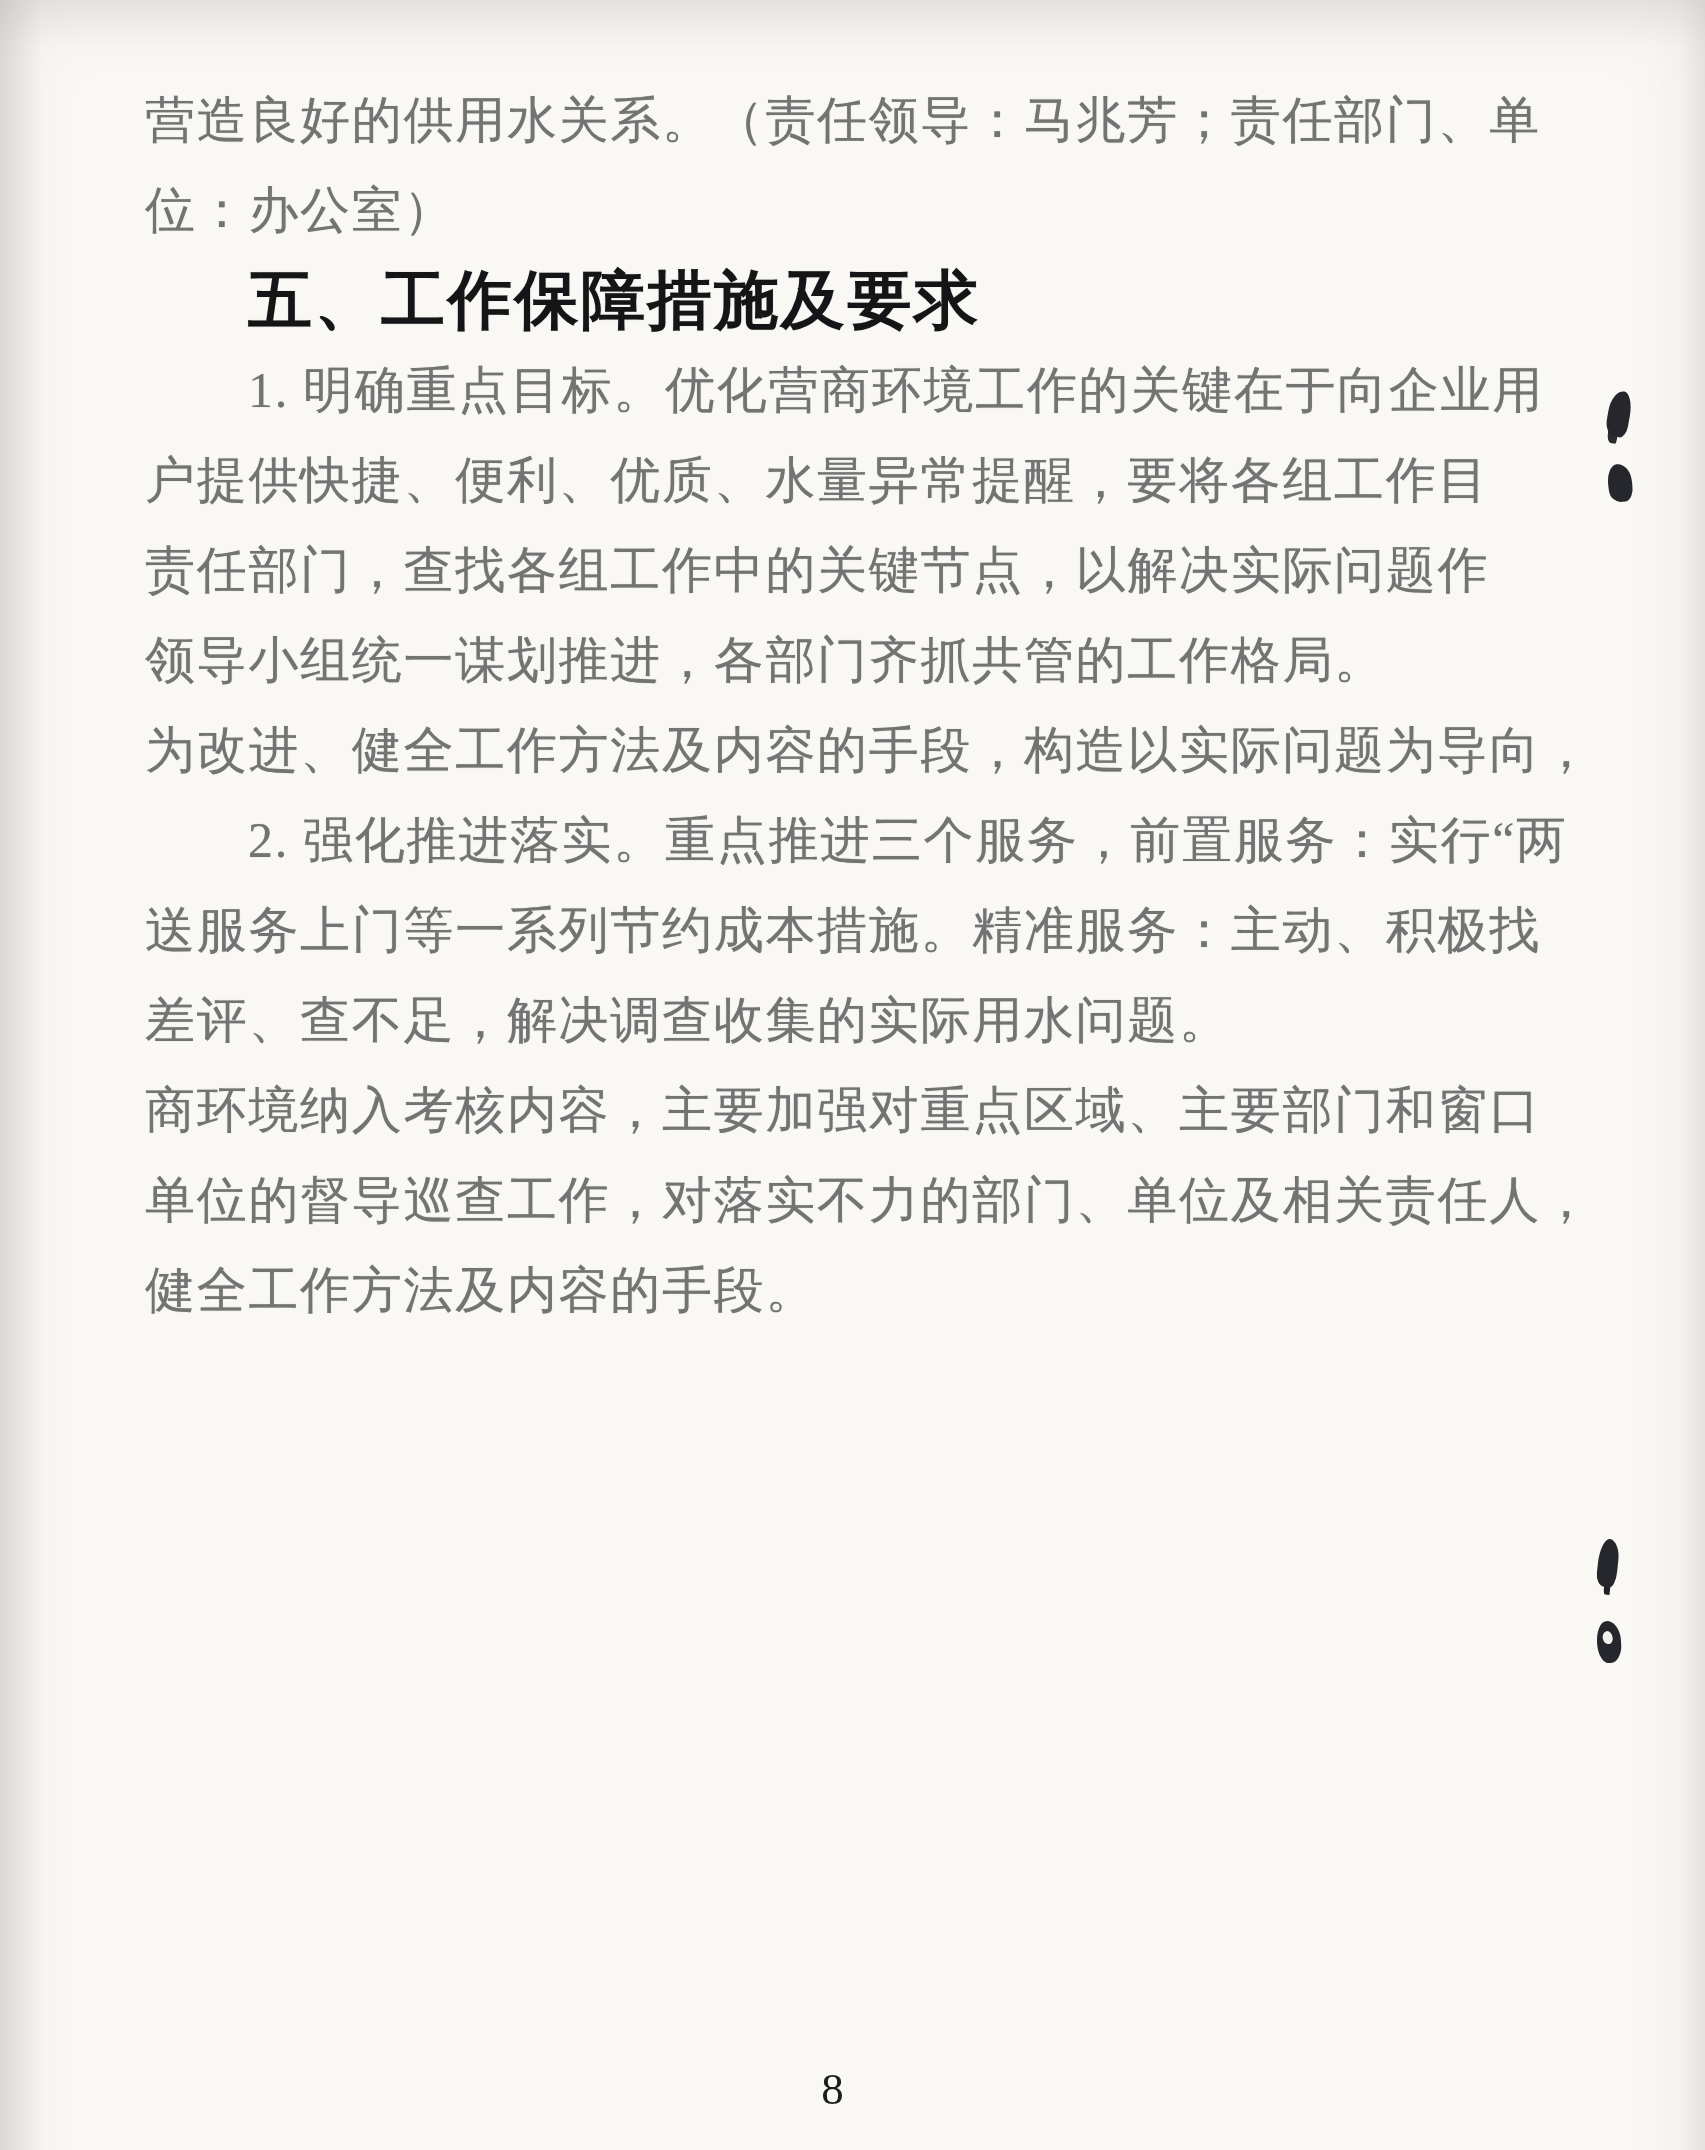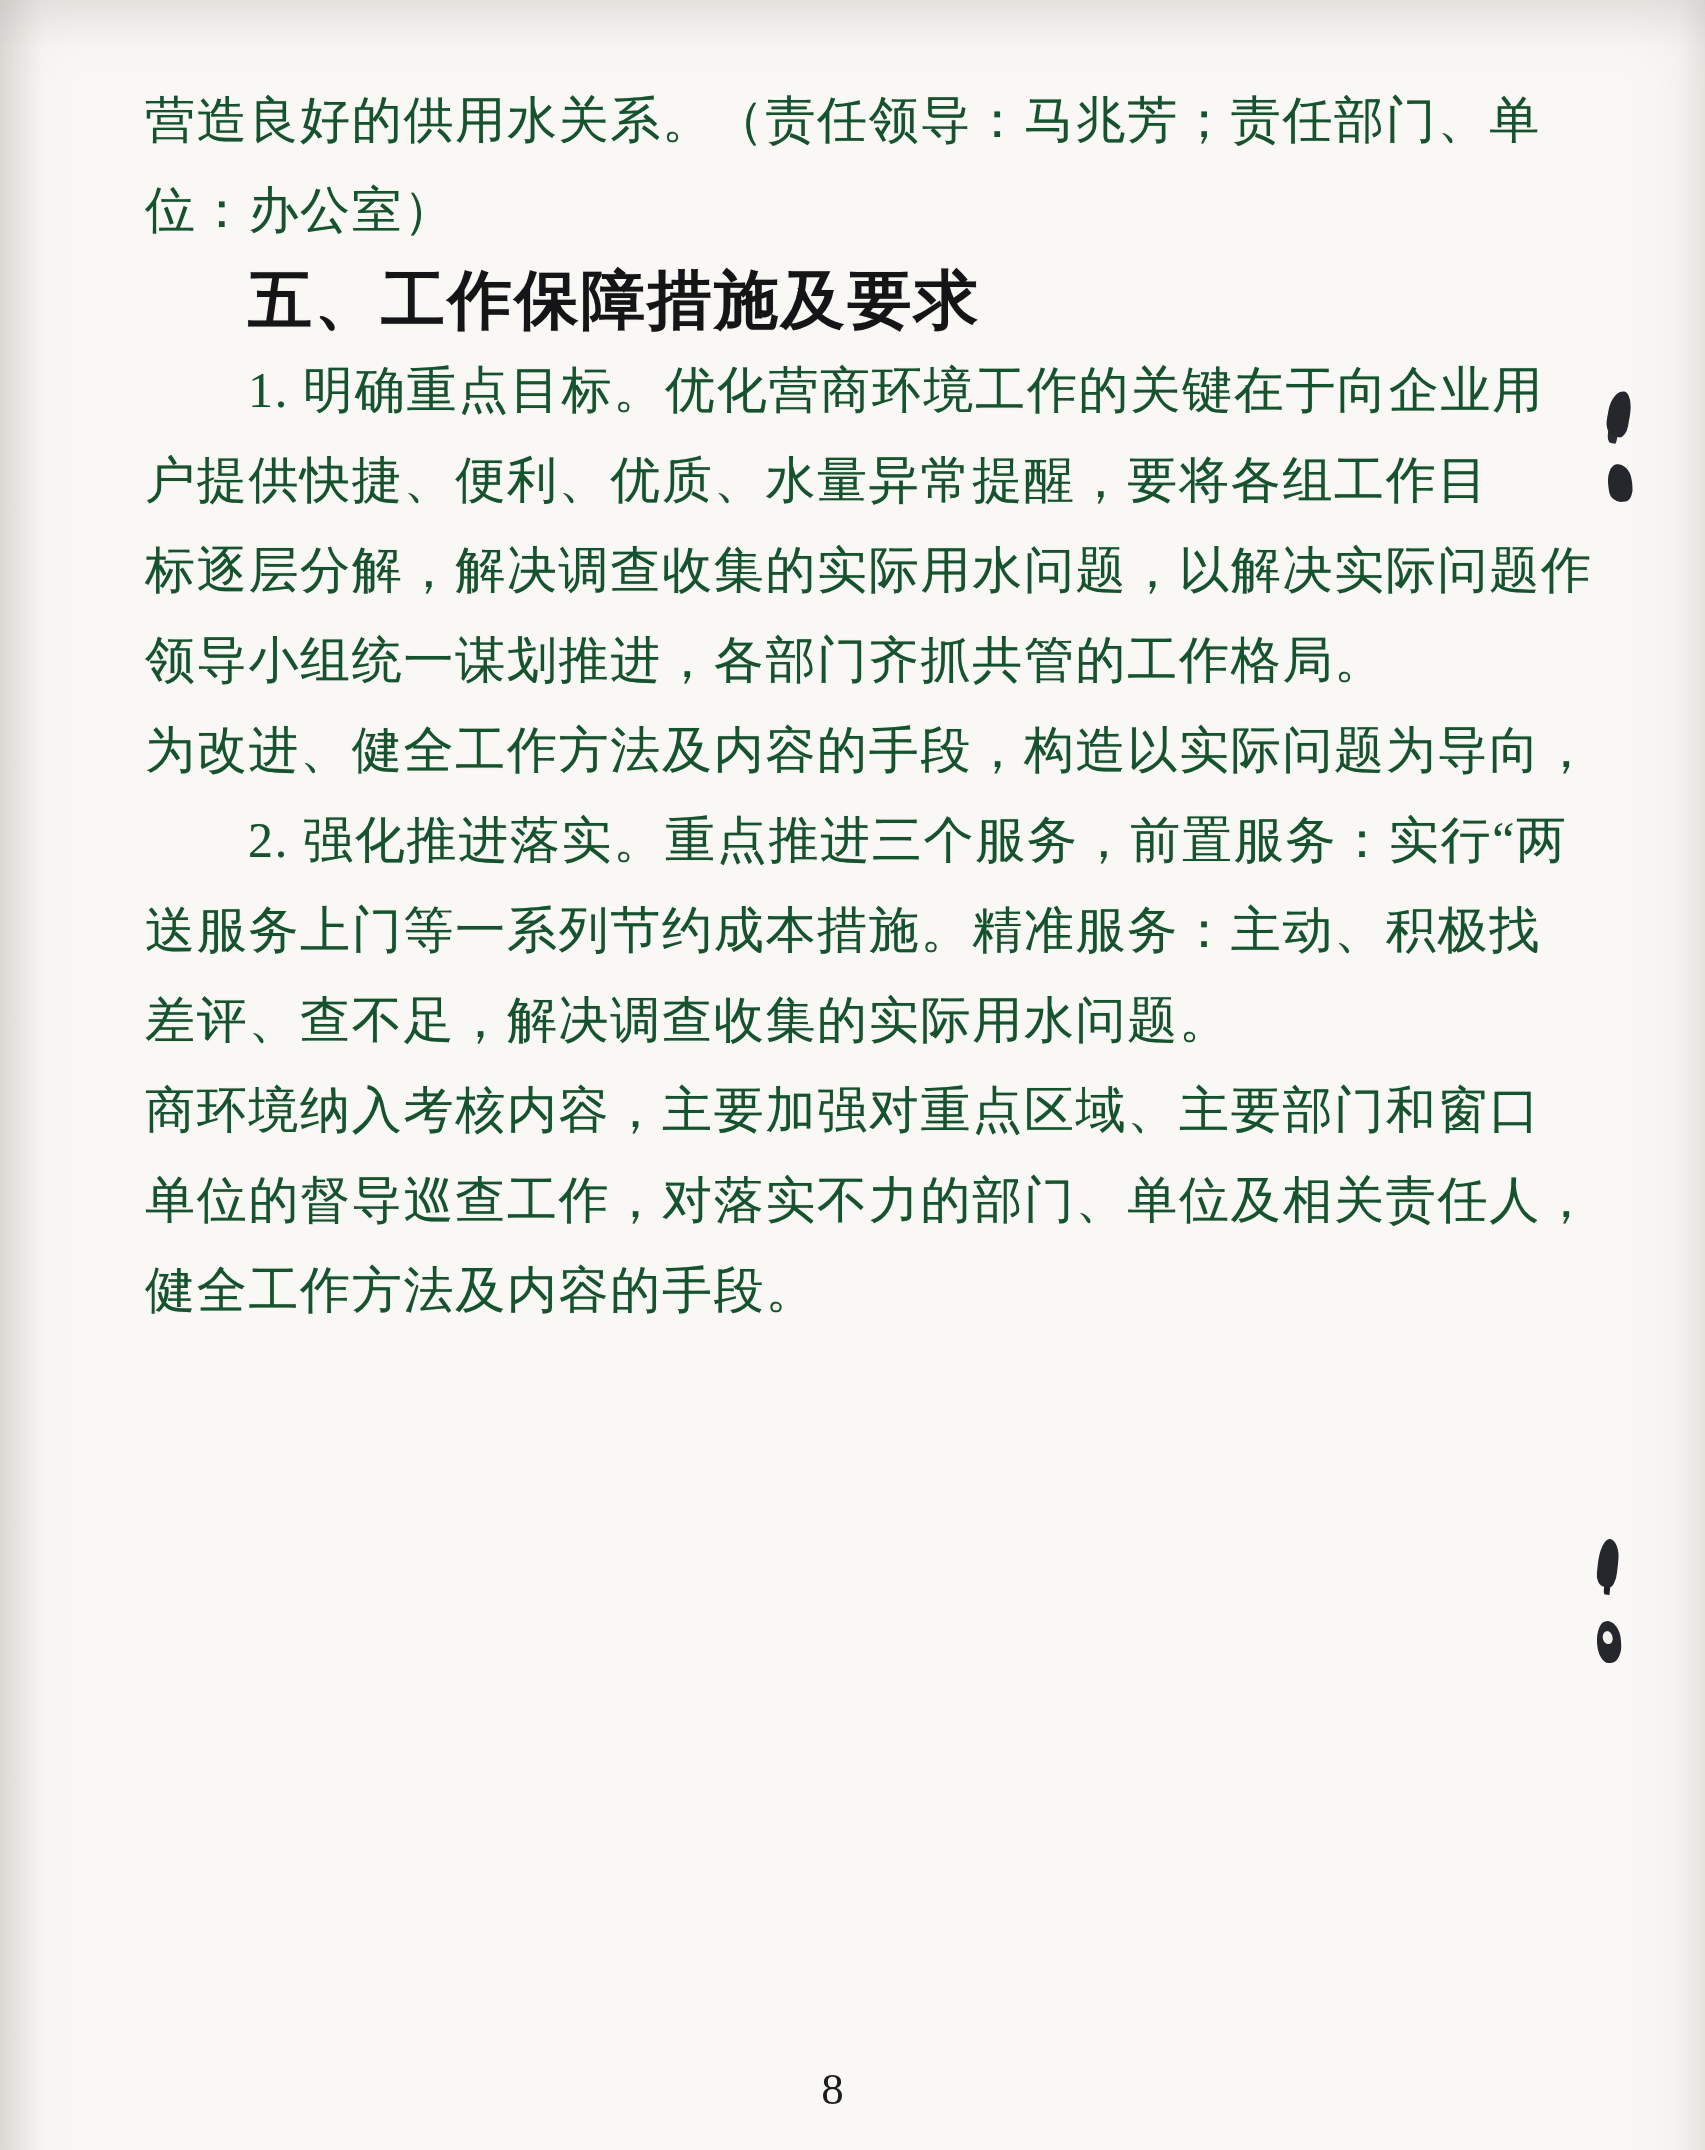--- a/index.html
+++ b/index.html
@@ -32,21 +32,21 @@
     position: absolute;
     left: 145px;
     top: 75px;
     width: 1407px;
   }
   .line {
     height: 90px;
     line-height: 90px;
     font-size: 50px;
     letter-spacing: 1.7px;
-    color: #14532d;
+    color: #737373;
     white-space: nowrap;
     text-shadow: 0 0 0.9px rgba(30,30,30,0.35);
   }
   .line.indent {
     padding-left: 103px;
   }
   .line.heading {
     font-family: "Liberation Sans", "DejaVu Sans", sans-serif;
     font-weight: 700;
     font-size: 64px;
@@ -102,21 +102,21 @@
 <body>
 
 <div class="page">
 
   <div class="textblock" id="textblock">
       <div class="line">营造良好的供用水关系。（责任领导：马兆芳；责任部门、单</div>
       <div class="line">位：办公室）</div>
       <div class="line heading indent">五、工作保障措施及要求</div>
       <div class="line indent">1. 明确重点目标。优化营商环境工作的关键在于向企业用</div>
       <div class="line">户提供快捷、便利、优质、水量异常提醒，要将各组工作目</div>
-      <div class="line">标逐层分解，解决调查收集的实际用水问题，以解决实际问题作</div>
+      <div class="line">责任部门，查找各组工作中的关键节点，以解决实际问题作</div>
       <div class="line">领导小组统一谋划推进，各部门齐抓共管的工作格局。</div>
       <div class="line">为改进、健全工作方法及内容的手段，构造以实际问题为导向，</div>
       <div class="line indent">2. 强化推进落实。重点推进三个服务，前置服务：实行“两</div>
       <div class="line">送服务上门等一系列节约成本措施。精准服务：主动、积极找</div>
       <div class="line">差评、查不足，解决调查收集的实际用水问题。</div>
       <div class="line">商环境纳入考核内容，主要加强对重点区域、主要部门和窗口</div>
       <div class="line">单位的督导巡查工作，对落实不力的部门、单位及相关责任人，</div>
       <div class="line">健全工作方法及内容的手段。</div>
     </div>
 

